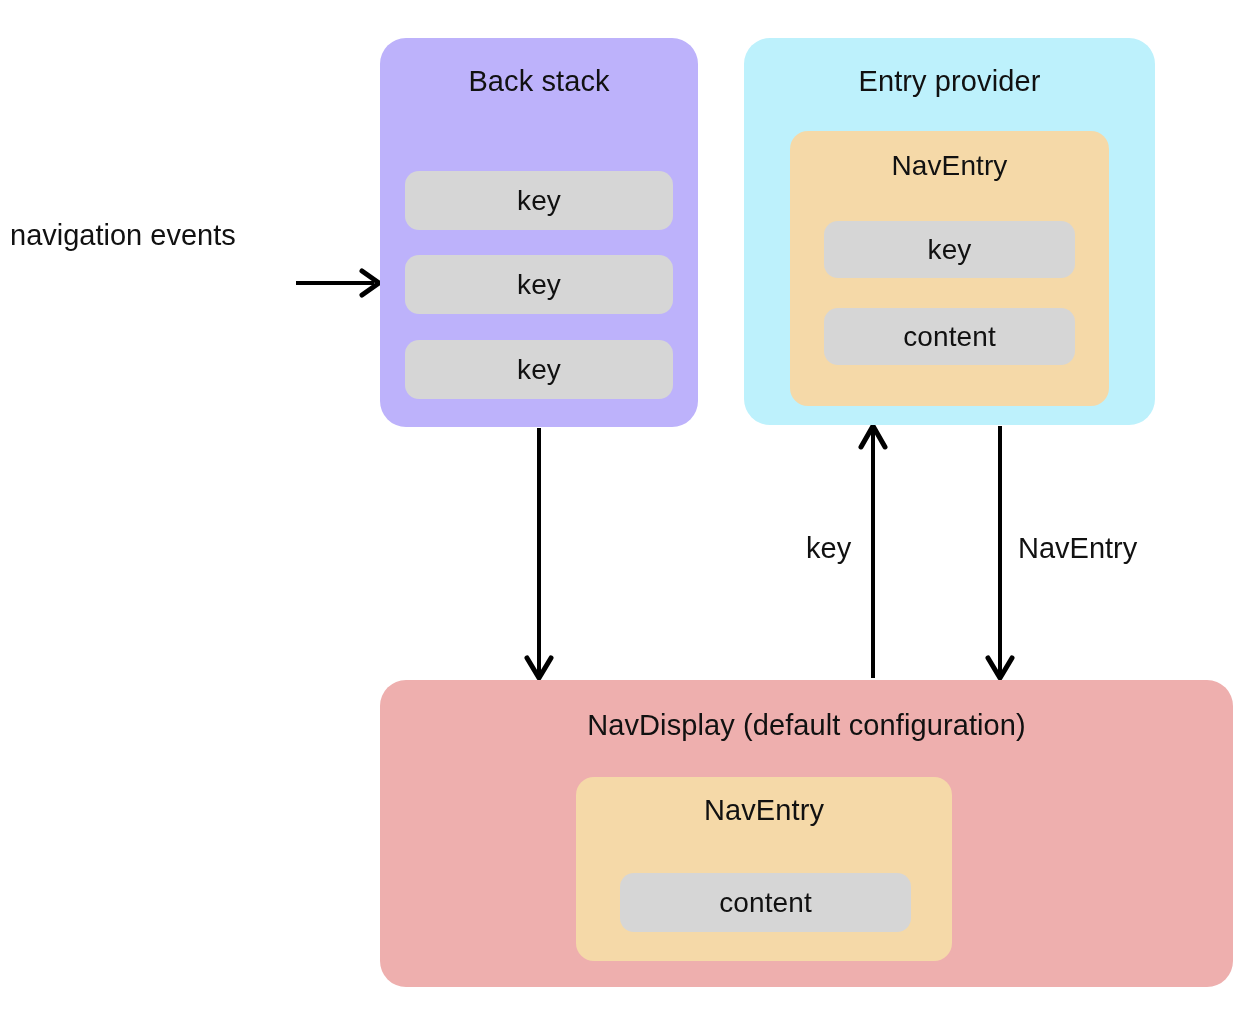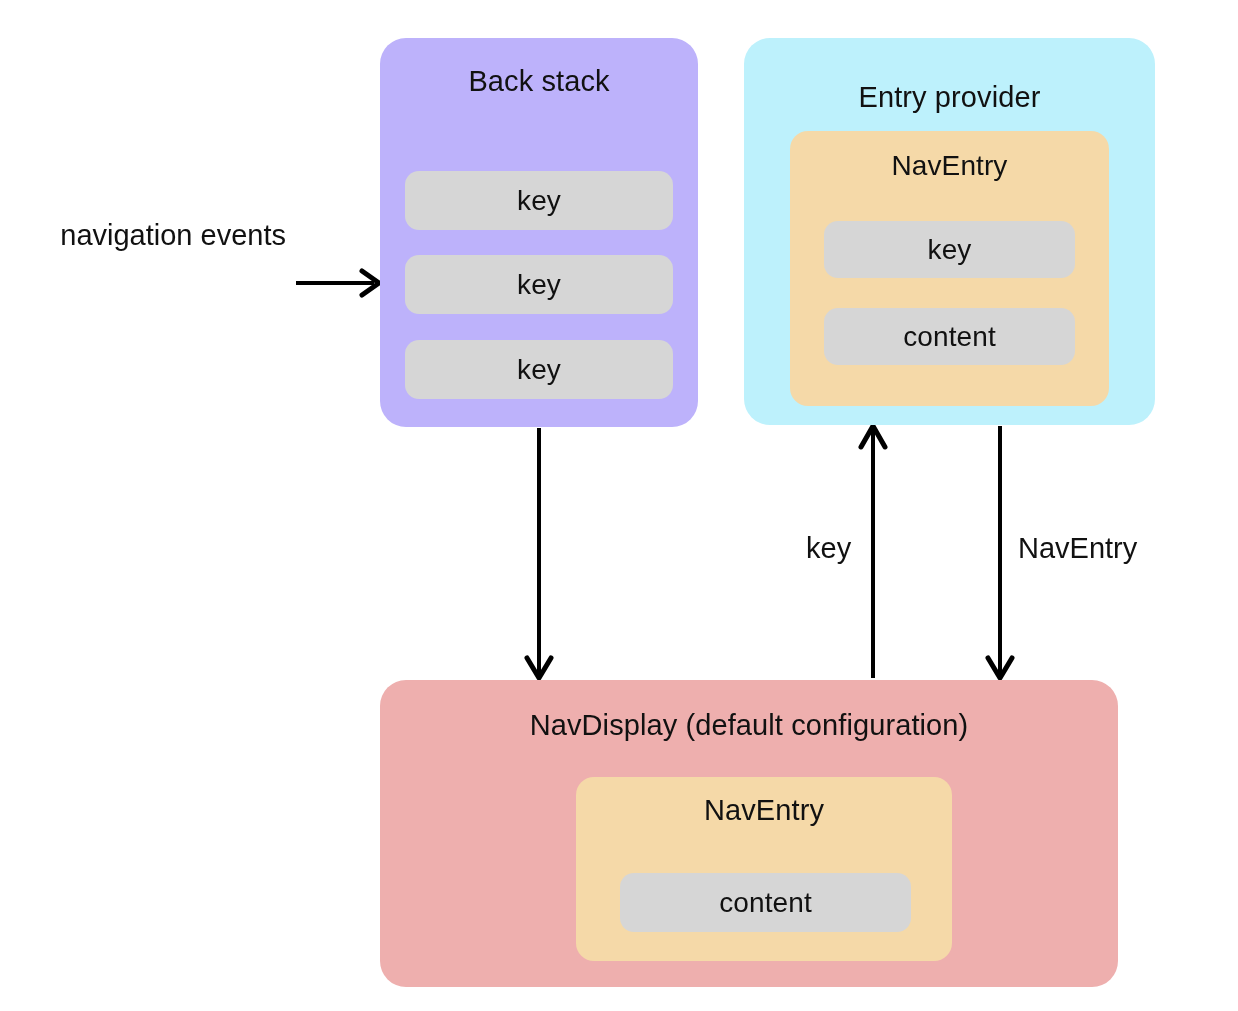--- a/index.html
+++ b/index.html
@@ -44,25 +44,25 @@
     width: 318px; height: 389px;
     background: #bdb2fb;
   }
   #back-stack-box .box-title { top: 26px; }
 
   #entry-provider-box {
     left: 744px;  top: 38px;
     width: 411px; height: 387px;
     background: #bdf1fc;
   }
-  #entry-provider-box .box-title { top: 42px; }
+  #entry-provider-box .box-title { top: 26px; }
 
   #nav-display-box {
     left: 380px;  top: 680px;
-    width: 738px; height: 307px;
+    width: 853px; height: 307px;
     background: #eeafae;
   }
   #nav-display-box .box-title { top: 28px; font-size: 29px; }
 
   
   .nav-entry-box {
     position: absolute;
     box-sizing: border-box;
     background: #f5d9a8;
     border-radius: 18px;
@@ -128,21 +128,21 @@
   .free-label {
     position: absolute;
     font-size: 29px;
     line-height: 38px;
     color: #111111;
     white-space: nowrap;
   }
   #nav-events-label {
     left: 10px; top: 216px;
     width: 276px;
-    text-align: right;
+    text-align: left;
   }
   #edge-label-key {
     left: 806px; top: 529px;
   }
   #edge-label-naventry {
     left: 1018px; top: 529px;
   }
 
   
   #arrows {

